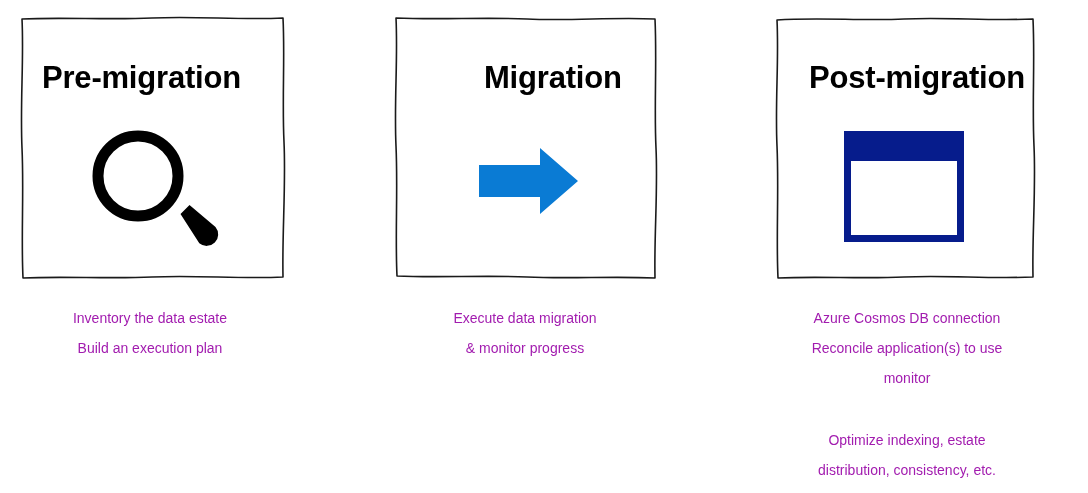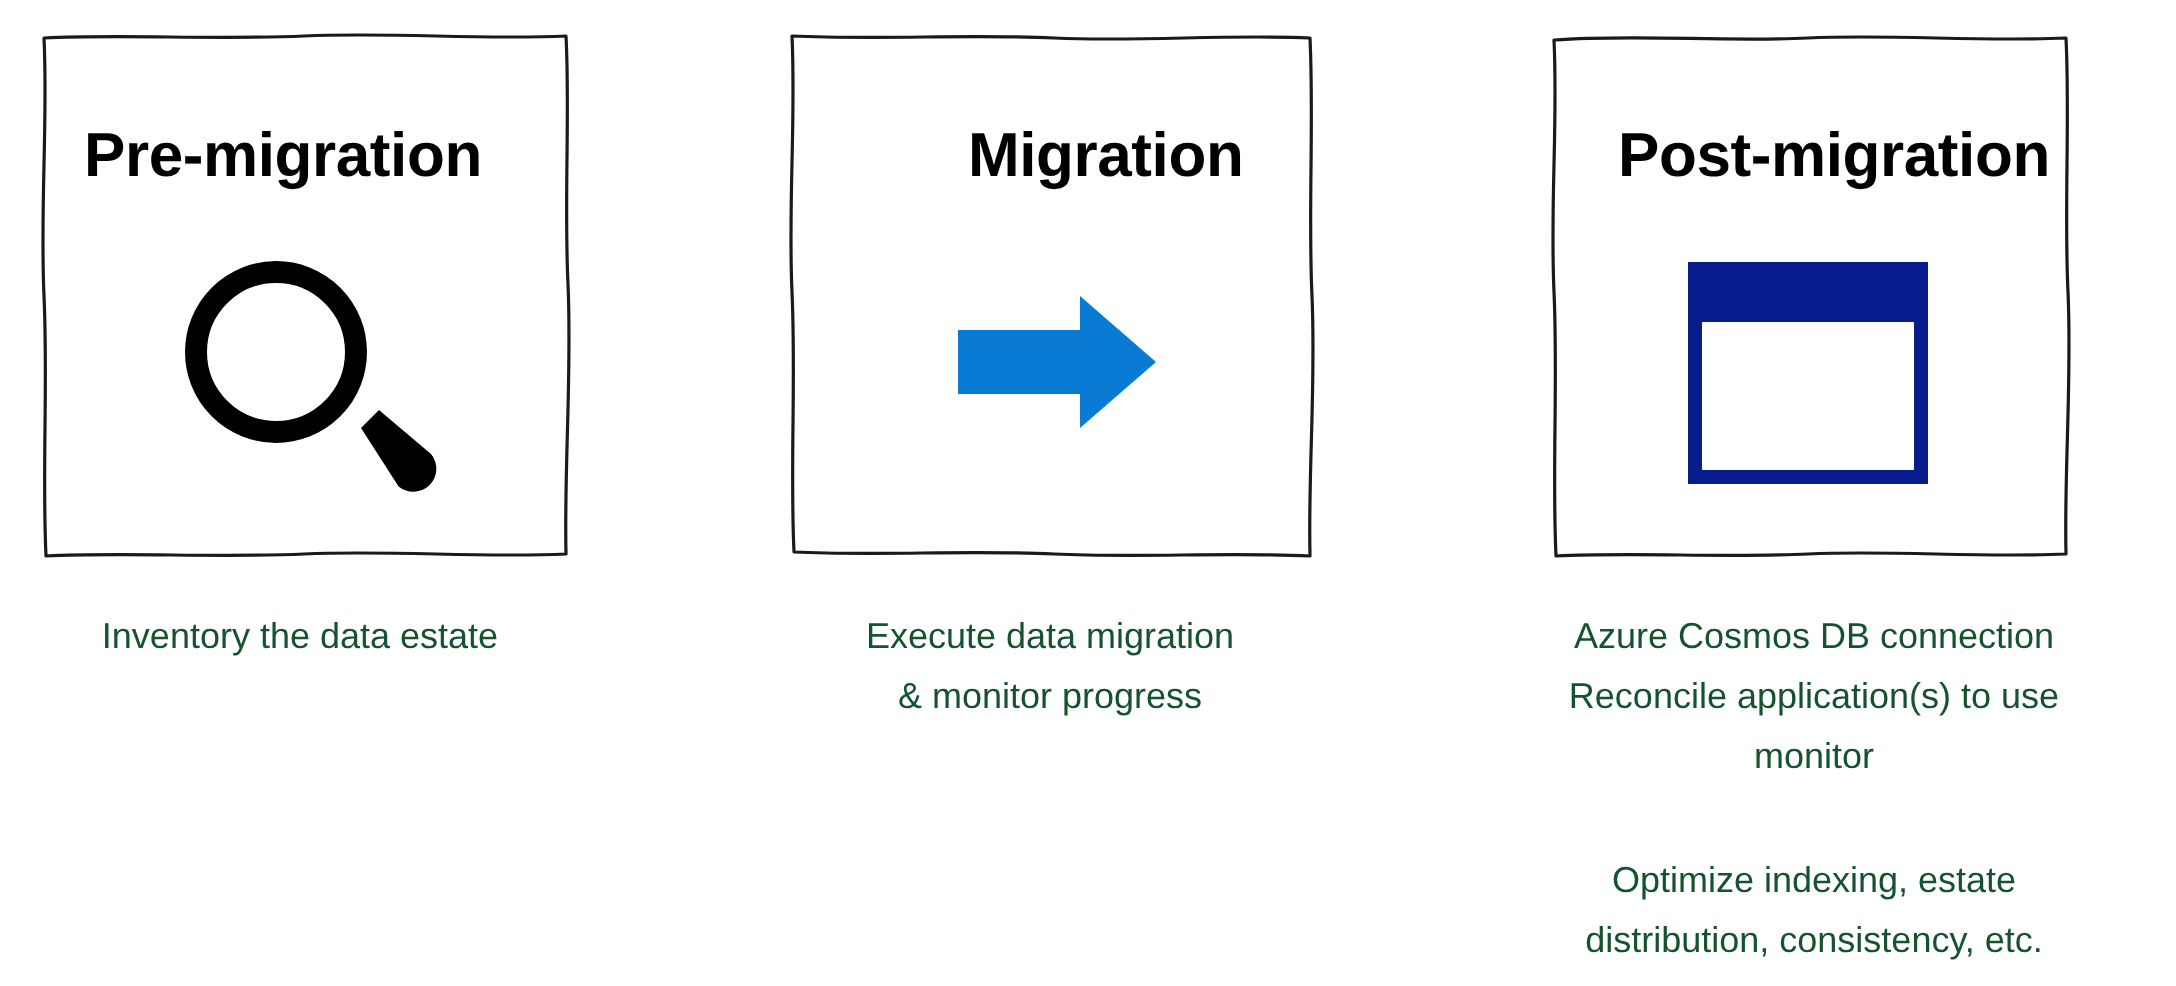--- a/index.html
+++ b/index.html
@@ -66,23 +66,23 @@
     position: absolute;
   }
   #icon-magnifier { left: 88px; top: 126px; width: 132px; height: 130px; }
   #icon-arrow     { left: 479px; top: 148px; width: 100px; height: 66px; }
   #icon-window    { left: 844px; top: 131px; width: 120px; height: 111px; }
 
   
   .caption {
     position: absolute;
     text-align: center;
-    font-size: 18px;
+    font-size: 14px;
     line-height: 30px;
-    color: #14532d;
+    color: #a21caf;
     font-weight: 400;
   }
   #caption-1 { left: 0px;   top: 303px; width: 300px; }
   #caption-2 { left: 385px; top: 303px; width: 280px; }
   #caption-3 { left: 737px; top: 303px; width: 340px; }
   #caption-4 { left: 737px; top: 425px; width: 340px; }
 
   .caption-line { display: block; }
 </style>
 </head>
@@ -106,20 +106,21 @@
         </g>
         <circle cx="50" cy="50" r="40" fill="none" stroke="#000000" stroke-width="11"></circle>
       </svg>
     </div>
   </div>
 
   <div class="box-title" id="title-1">Pre-migration</div>
 
   <div class="caption" id="caption-1">
     <span class="caption-line">Inventory the data estate</span>
+    <span class="caption-line">Build an execution plan</span>
   </div>
 
   <div class="box" id="box-2">
     <svg width="266" height="264" viewBox="0 0 266 264" aria-hidden="true">
       <path class="box-path" d="M3,2 C46,4 92,1 134,3 C178,5 220,1 262,3
                C264,46 261,90 263,132 C265,176 261,220 262,262
                C220,260 176,263 134,261 C92,259 44,262 4,260
                C2,218 5,174 3,130 C1,86 5,44 3,2 Z"></path>
     </svg>
 

